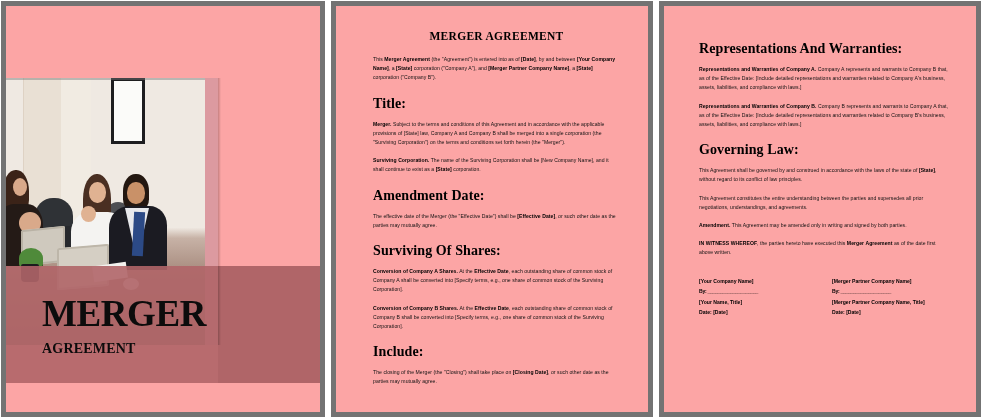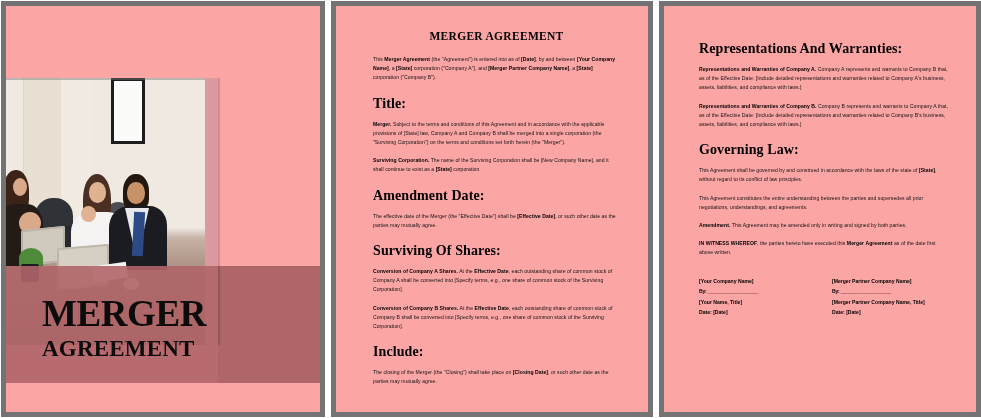--- a/index.html
+++ b/index.html
@@ -153,21 +153,21 @@
     font-size: 37px;
     line-height: 40px;
     letter-spacing: -0.4px;
     color: #0c0c0c;
     margin: 0;
     white-space: nowrap;
   }
   .cover-title-sub {
     font-family: "Liberation Serif", serif;
     font-weight: bold;
-    font-size: 23px;
+    font-size: 14px;
     line-height: 26px;
     letter-spacing: 0.2px;
     color: #0c0c0c;
     margin: 2px 0 0 0;
     white-space: nowrap;
   }
 
   
   .doc-body {
     position: absolute;

